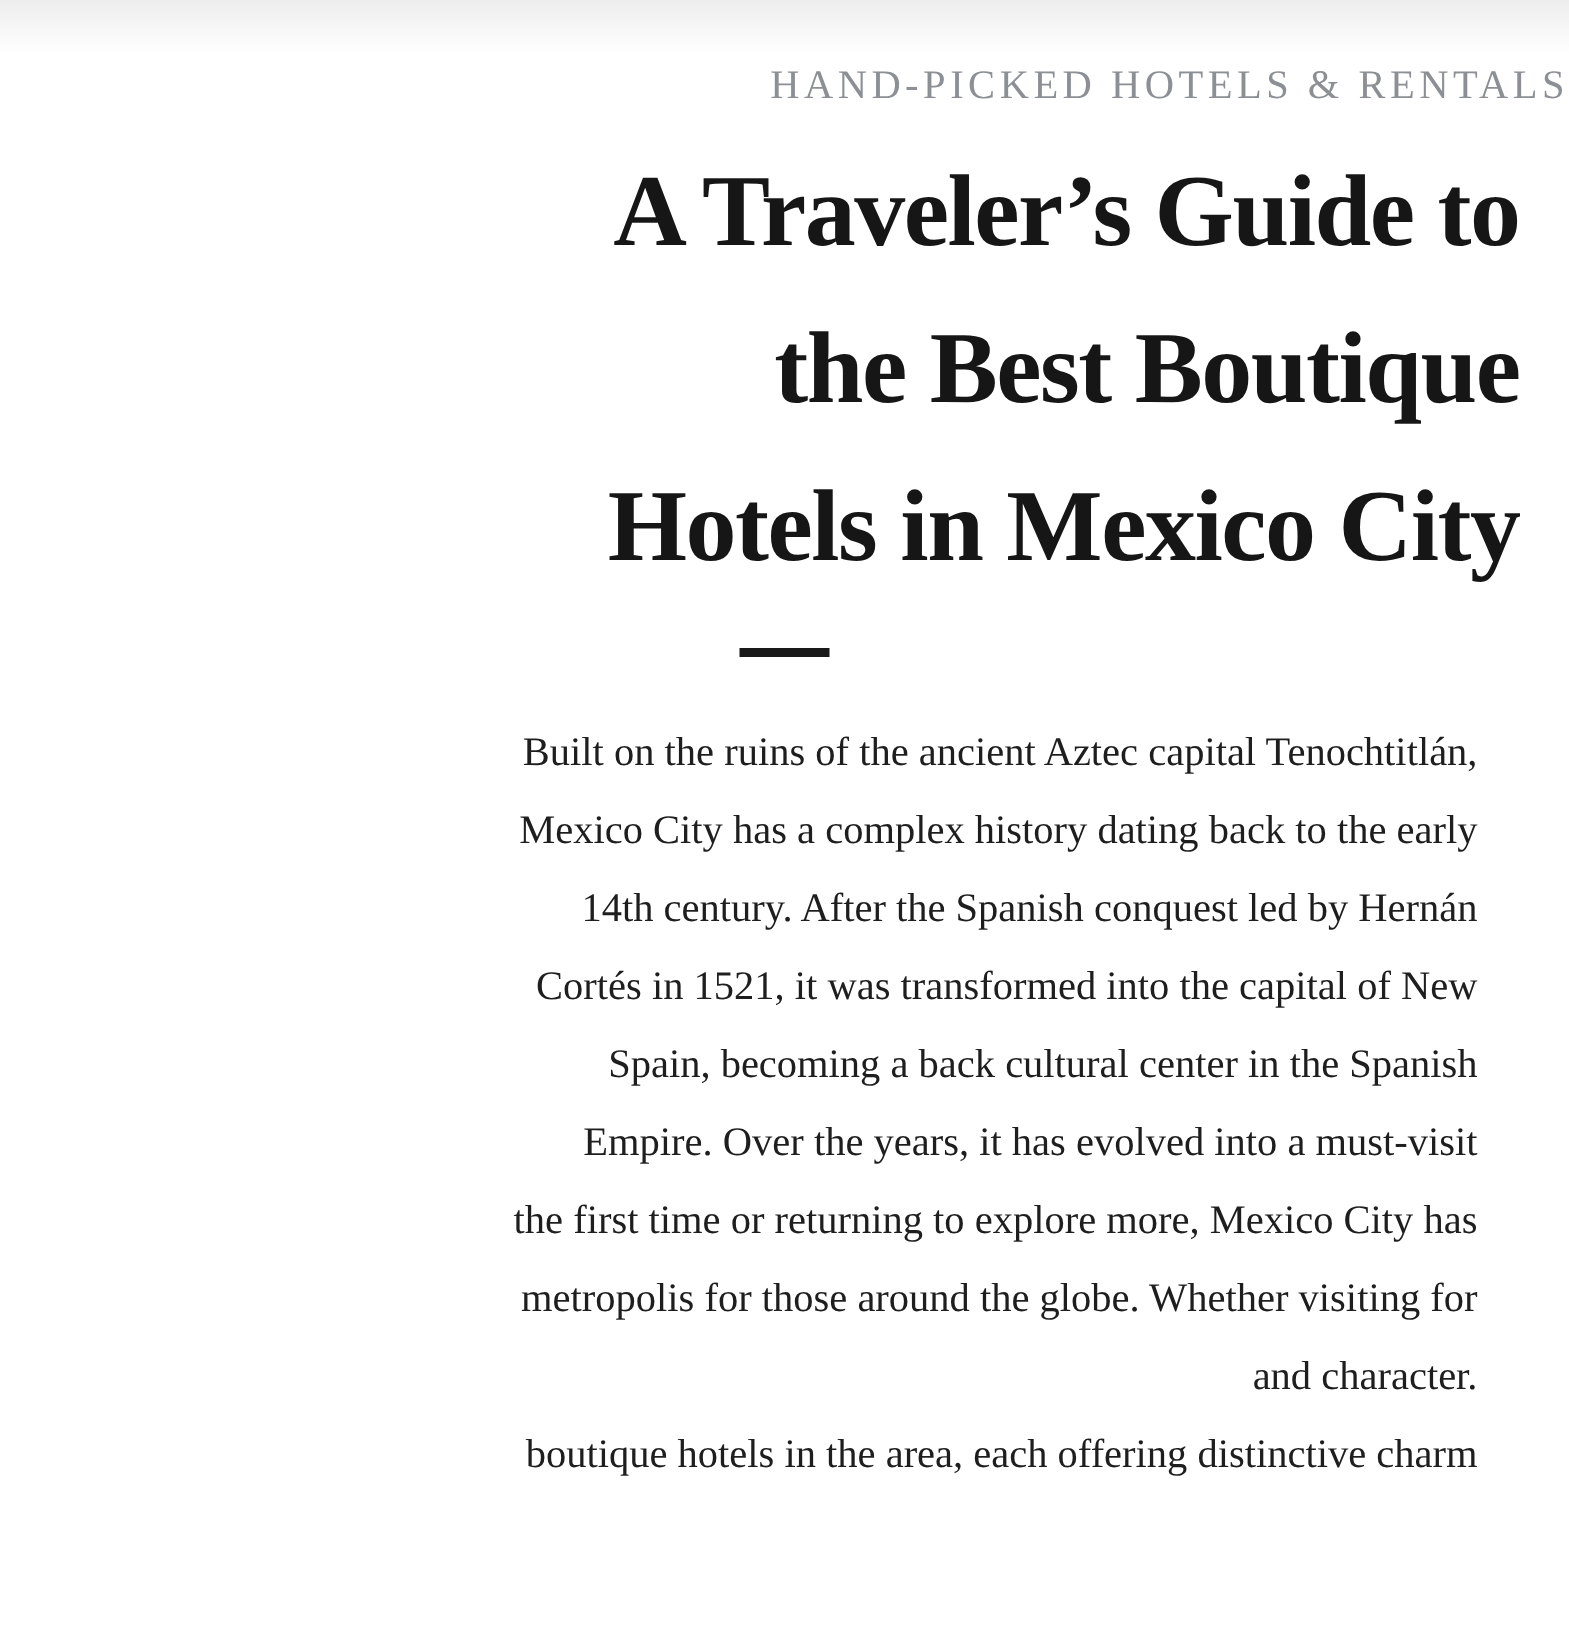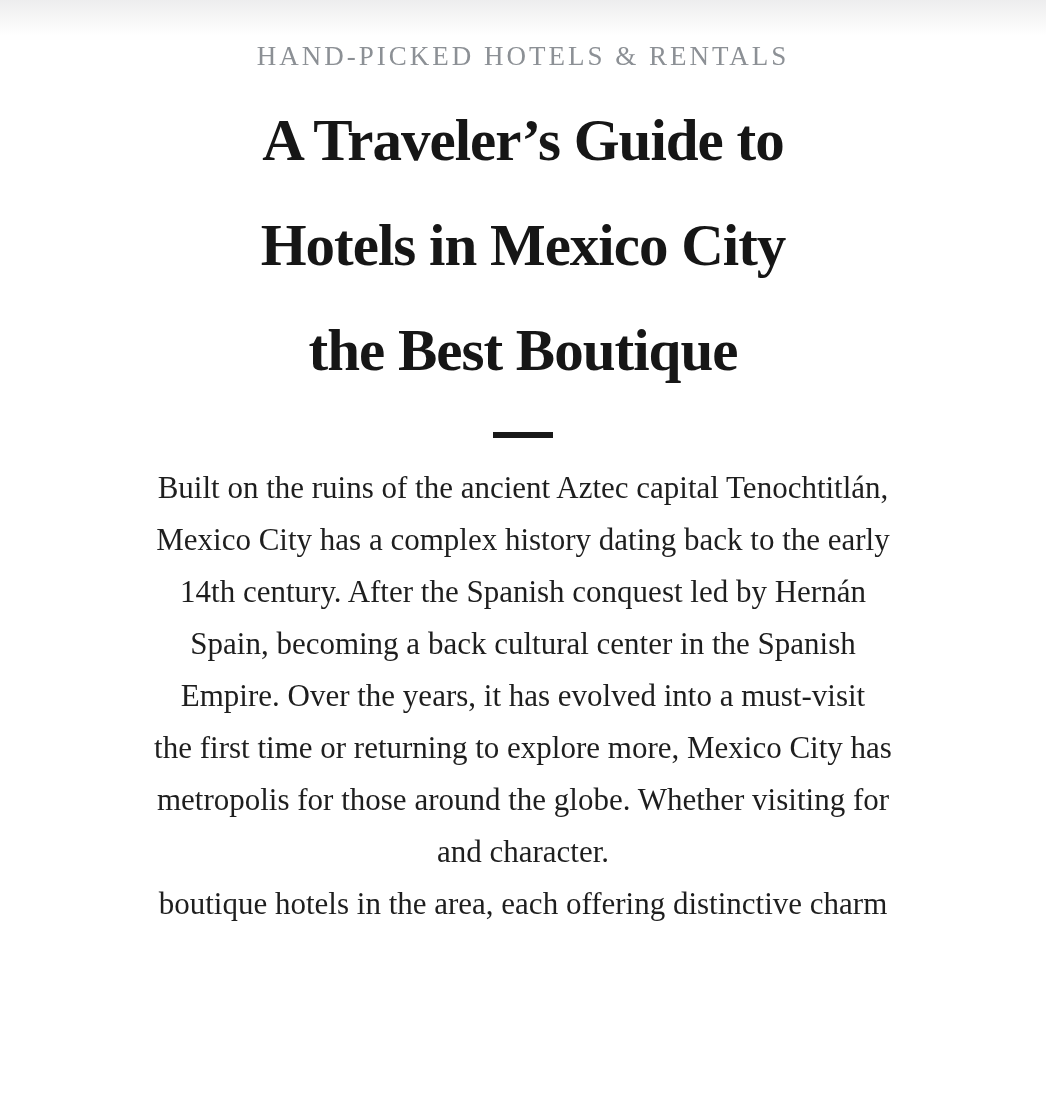--- a/index.html
+++ b/index.html
@@ -22,75 +22,76 @@
   .top-fade {
     position: absolute;
     top: 0; left: 0; right: 0;
     height: 36px;
     background: linear-gradient(to bottom, var(--fade-color), #ffffff);
     pointer-events: none;
   }
   .article {
     position: relative;
     padding-top: 41px;
-    text-align: center;
+    text-align: right;
   }
   .eyebrow {
     font-size: 27px;
     line-height: 30px;
     letter-spacing: 3px;
     color: var(--eyebrow-color);
     font-weight: 400;
   }
   .title {
     margin: 17px auto 0;
     width: 980px;
-    font-size: 59px;
+    font-size: 68px;
     line-height: 105px;
     font-weight: 700;
     color: var(--heading-color);
     letter-spacing: -1px;
   }
   .title-line { display: block; }
   .title-divider {
     width: 60px;
     height: 6px;
     margin: 29px auto 0;
     background: var(--divider-color);
   }
   .intro {
-    margin: 24px auto 0;
+    margin: 37px auto 0;
     width: 924px;
-    font-size: 31px;
+    font-size: 27px;
     line-height: 52px;
     color: var(--body-color);
   }
   .intro-line { display: block; }
 </style>
 </head>
 <body>
 
 <div class="top-fade"></div>
 
 <div class="article">
 
   <div class="eyebrow">HAND-PICKED HOTELS &amp; RENTALS</div>
 
   <h1 class="title">
       <span class="title-line">A Traveler’s Guide to</span>
+      <span class="title-line">the Best Boutique</span>
       <span class="title-line">Hotels in Mexico City</span>
-      <span class="title-line">the Best Boutique</span>
     </h1>
 
   <div class="title-divider"></div>
 
   <p class="intro">
       <span class="intro-line">Built on the ruins of the ancient Aztec capital Tenochtitlán,</span>
       <span class="intro-line">Mexico City has a complex history dating back to the early</span>
       <span class="intro-line">14th century. After the Spanish conquest led by Hernán</span>
+      <span class="intro-line">Cortés in 1521, it was transformed into the capital of New</span>
       <span class="intro-line">Spain, becoming a back cultural center in the Spanish</span>
       <span class="intro-line">Empire. Over the years, it has evolved into a must-visit</span>
       <span class="intro-line">the first time or returning to explore more, Mexico City has</span>
       <span class="intro-line">metropolis for those around the globe. Whether visiting for</span>
       <span class="intro-line">and character.</span>
       <span class="intro-line">boutique hotels in the area, each offering distinctive charm</span>
     </p>
 
 </div>
 

